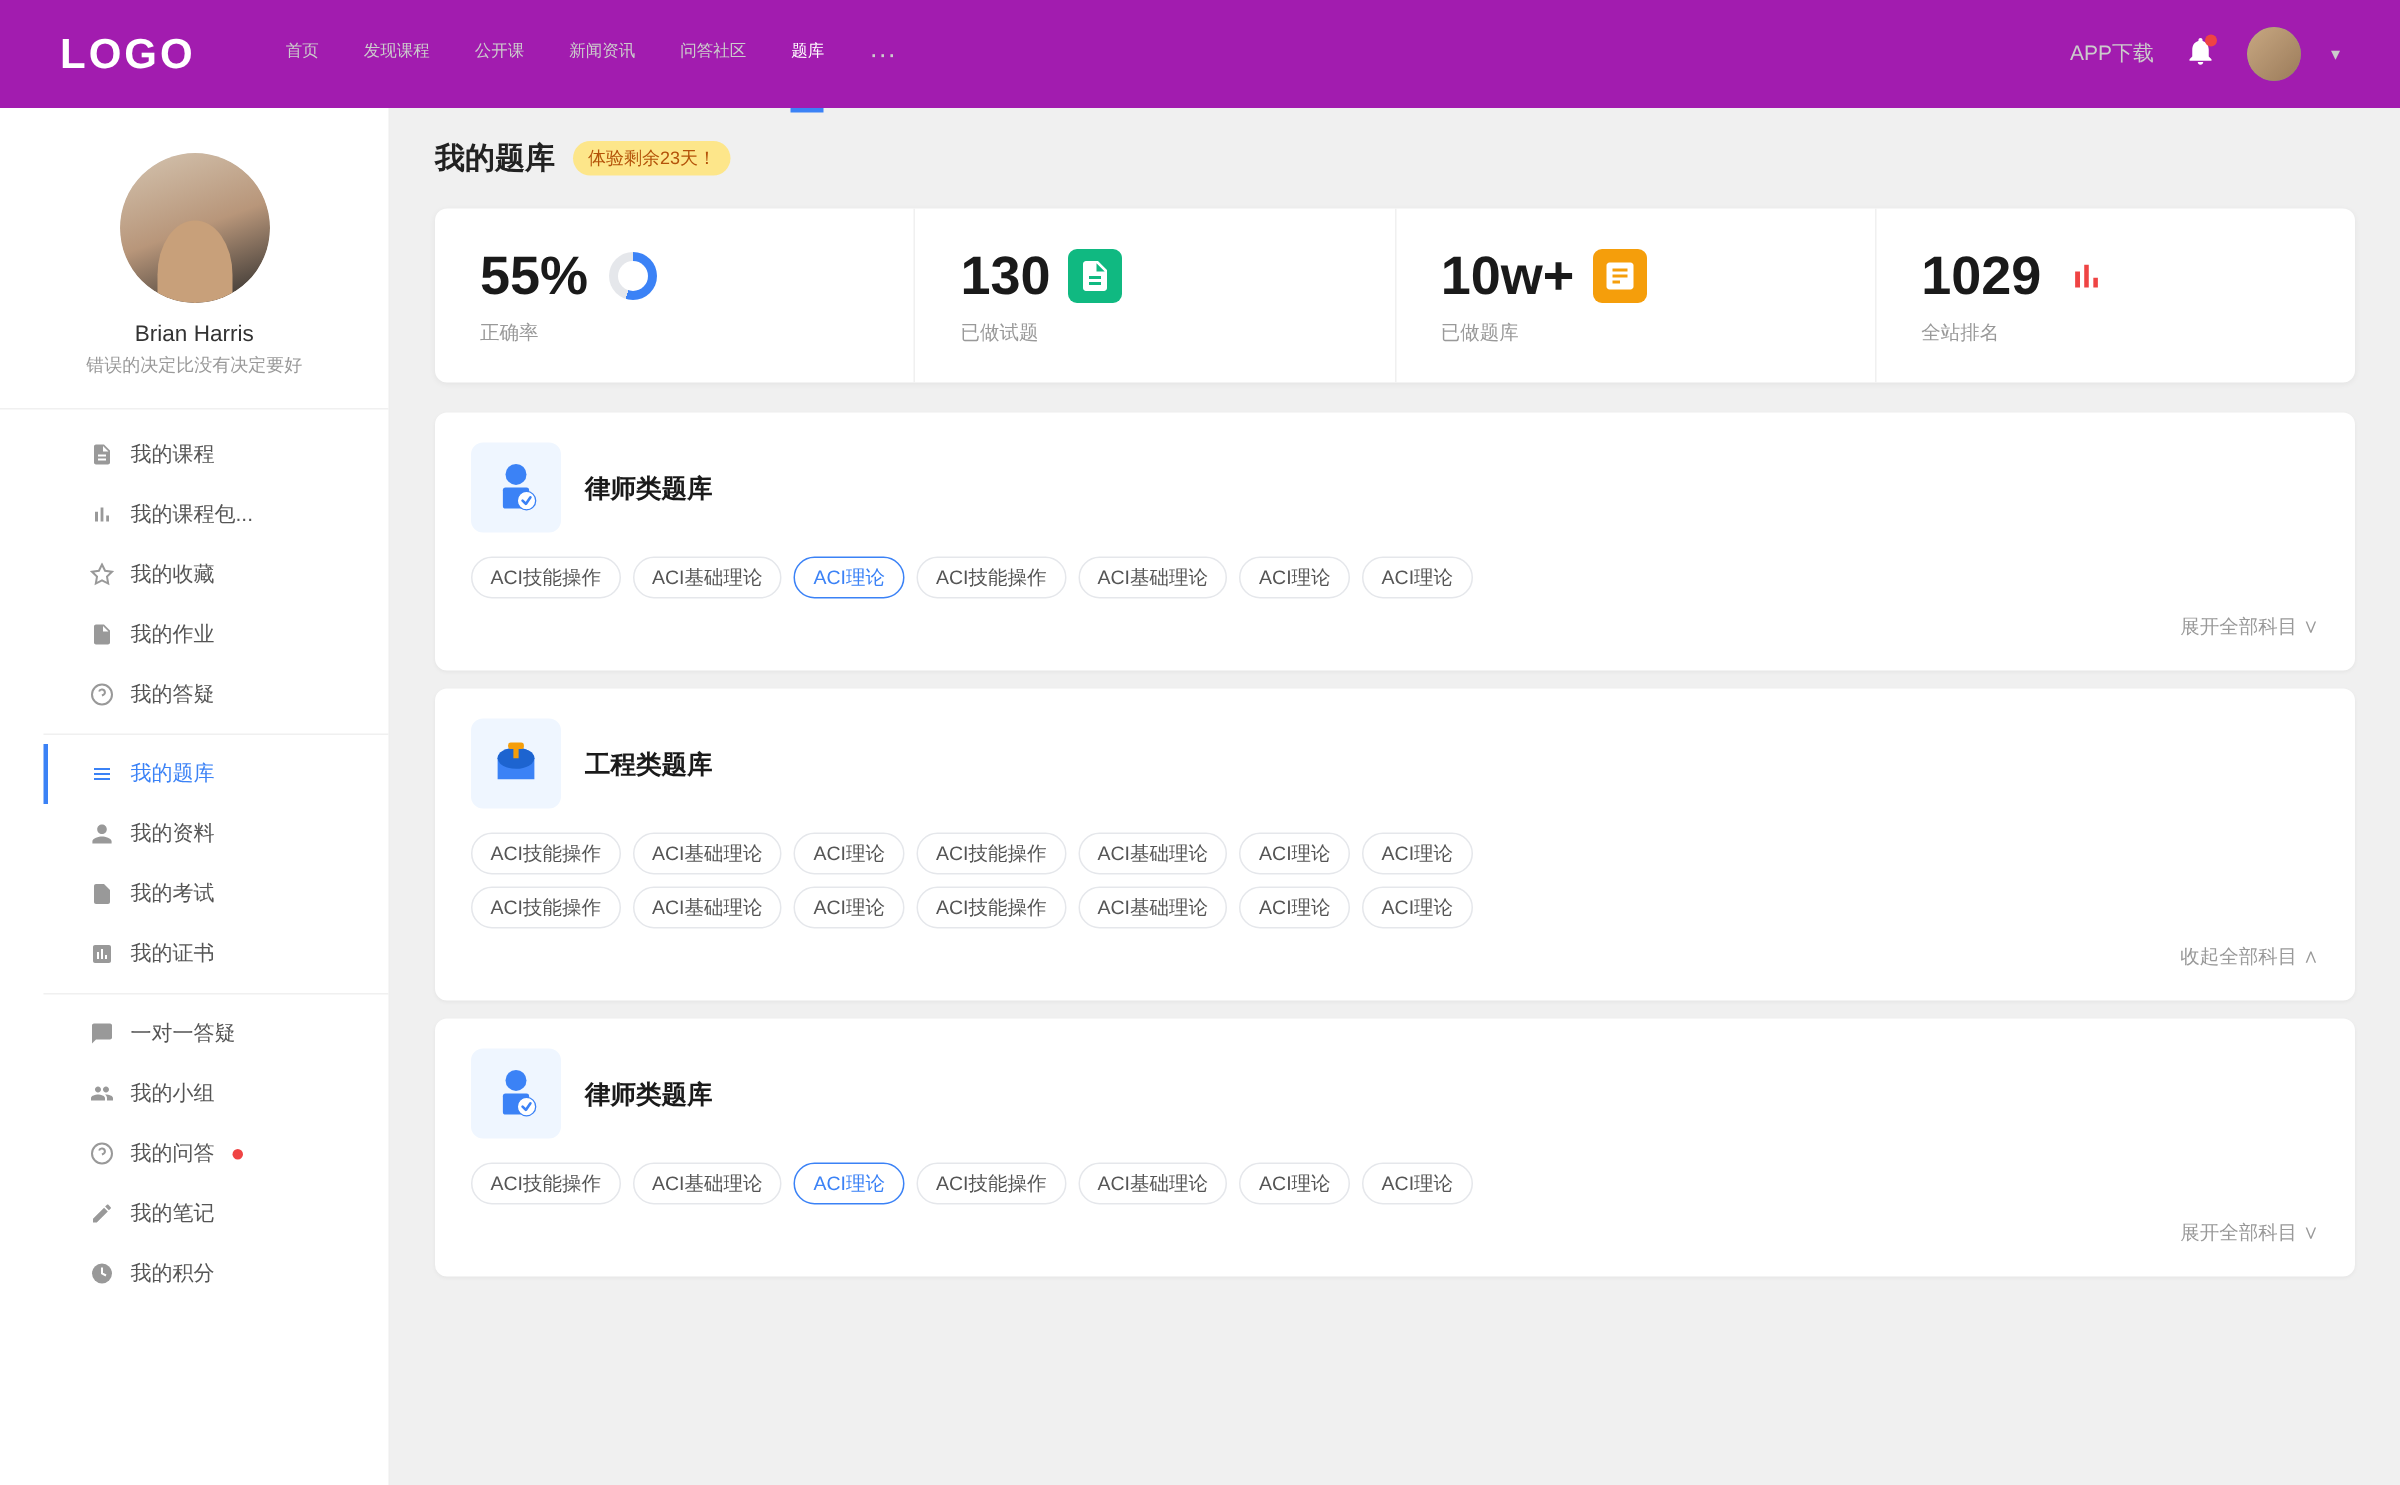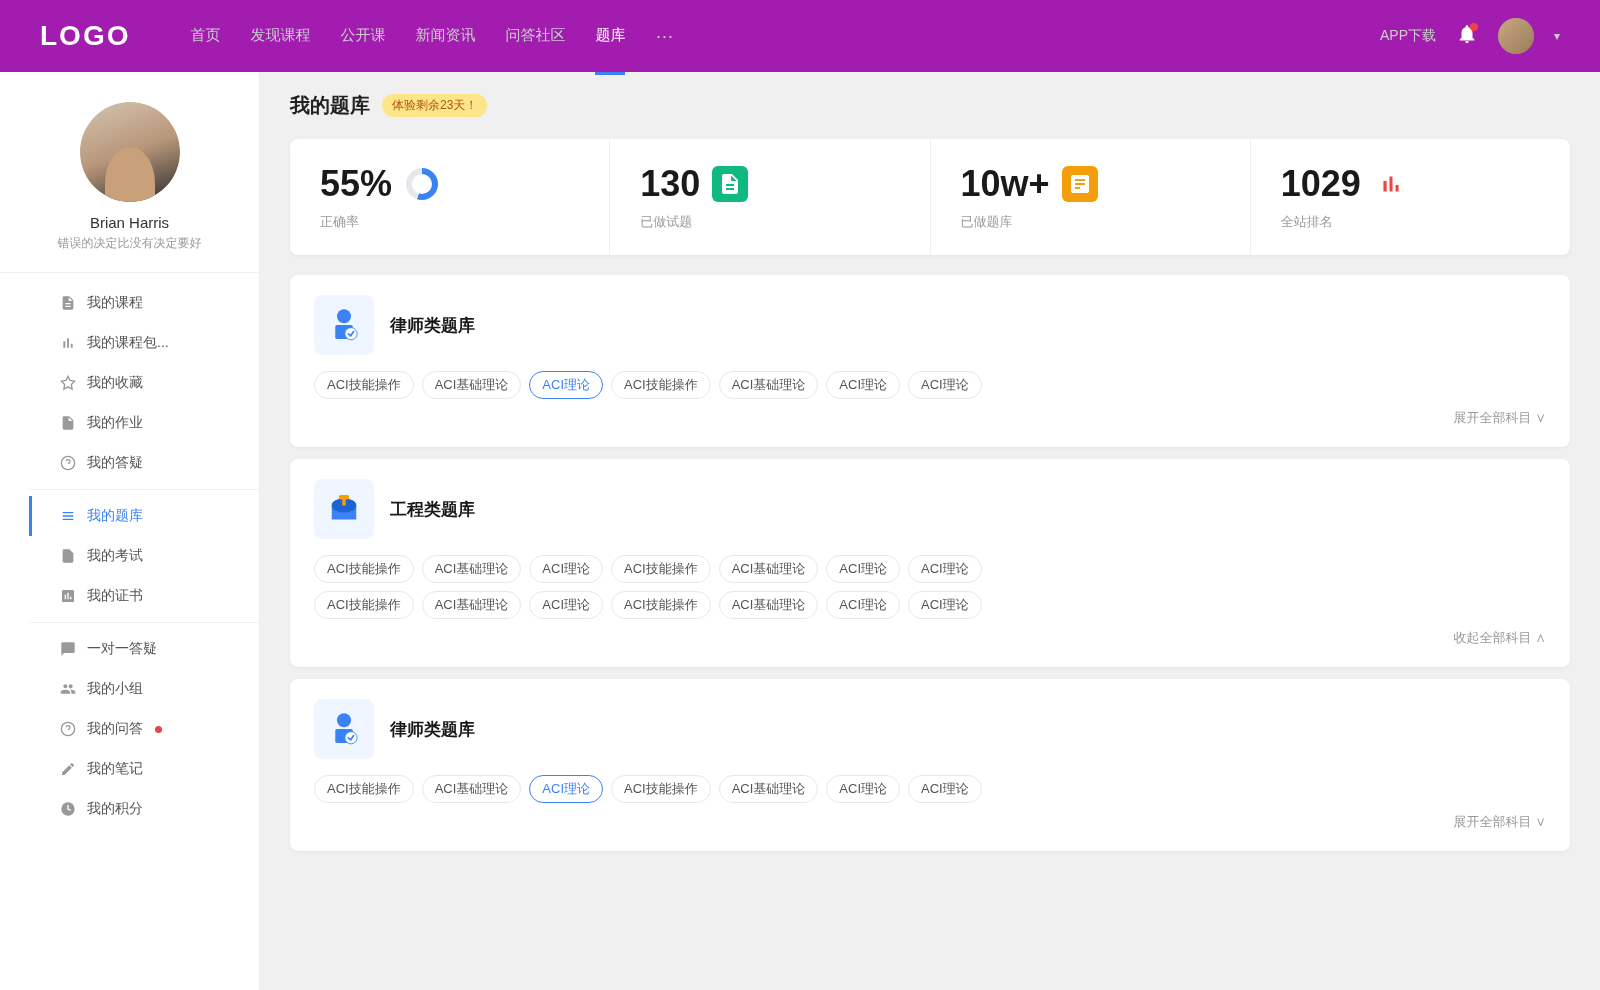--- a/index.html
+++ b/index.html
@@ -22,21 +22,21 @@
       letter-spacing: 2px;
       margin-right: 20px;
     }
     .navbar-nav {
       display: flex;
       gap: 30px;
       flex: 1;
     }
     .navbar-nav-item {
       color: #ccc;
-      font-size: 15px;
+      font-size: 11px;
       cursor: pointer;
       padding: 4px 0;
       position: relative;
     }
     .navbar-nav-item.active {
       color: white;
     }
     .navbar-nav-item.active::after {
       content: '';
       position: absolute;
@@ -454,20 +454,28 @@
         <span class="sidebar-menu-icon">
           <svg width="16" height="16" viewBox="0 0 24 24" fill="#3b82f6">
               <path d="M4 6h16v2H4zm0 5h16v2H4zm0 5h16v2H4z"></path>
             </svg>
         </span>
         <span>我的题库</span>
       </li>
       <li class="sidebar-menu-item">
         <span class="sidebar-menu-icon">
           <svg width="16" height="16" viewBox="0 0 24 24" fill="#999">
+              <path d="M12 12c2.7 0 4.8-2.1 4.8-4.8S14.7 2.4 12 2.4 7.2 4.5 7.2 7.2 9.3 12 12 12zm0 2.4c-3.2 0-9.6 1.6-9.6 4.8v2.4h19.2v-2.4c0-3.2-6.4-4.8-9.6-4.8z"></path>
+            </svg>
+        </span>
+        <span>我的资料</span>
+      </li>
+      <li class="sidebar-menu-item">
+        <span class="sidebar-menu-icon">
+          <svg width="16" height="16" viewBox="0 0 24 24" fill="#999">
               <path d="M14 2H6c-1.1 0-2 .9-2 2v16c0 1.1.9 2 2 2h12c1.1 0 2-.9 2-2V8l-6-6z"></path>
             </svg>
         </span>
         <span>我的考试</span>
       </li>
       <li class="sidebar-menu-item">
         <span class="sidebar-menu-icon">
           <svg width="16" height="16" viewBox="0 0 24 24" fill="#999">
               <path d="M19 3H5c-1.1 0-2 .9-2 2v14c0 1.1.9 2 2 2h14c1.1 0 2-.9 2-2V5c0-1.1-.9-2-2-2zM9 17H7v-7h2v7zm4 0h-2V7h2v10zm4 0h-2v-4h2v4z"></path>
             </svg>

